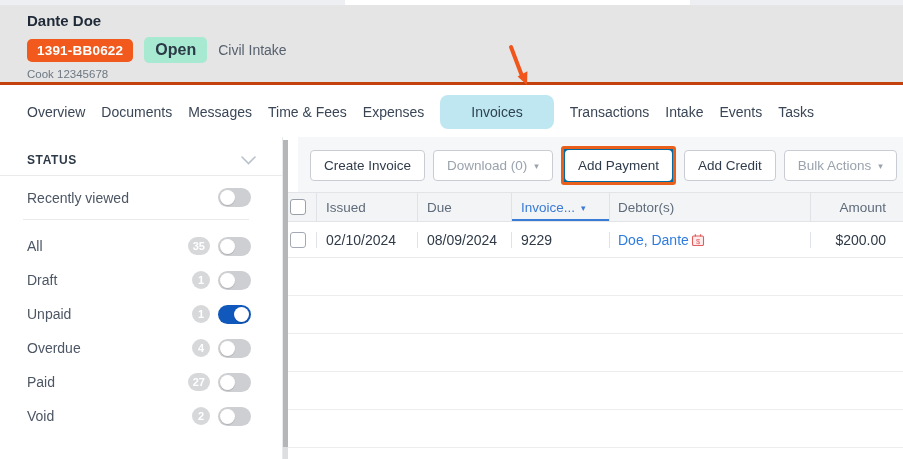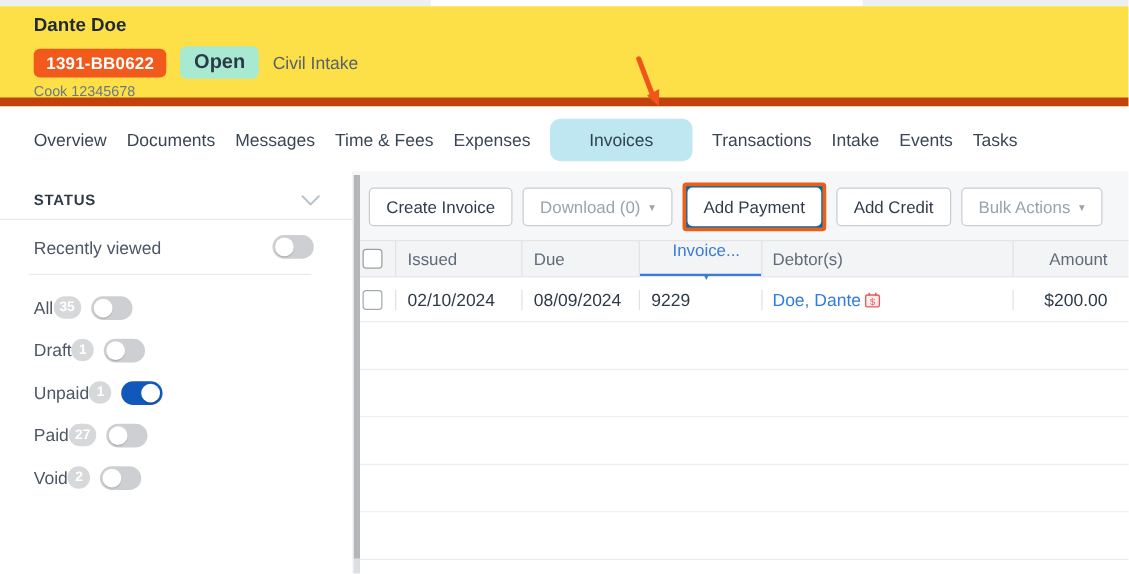--- a/index.html
+++ b/index.html
@@ -8,22 +8,22 @@
            font-family:"Liberation Sans", sans-serif; overflow:hidden; }
 
   
   .top-strip{ position:absolute; top:0; left:0; width:903px; height:5px; display:flex; }
   .strip-seg{ height:5px; }
   .seg-a{ width:345px; background:#edeff2; }
   .seg-b{ width:345px; background:#ffffff; }
   .seg-c{ flex:1; background:#edeff2; }
 
   
-  .hdr{ position:absolute; top:5px; left:0; width:903px; height:80px; background:#fde047;
-        border-bottom:7px solid #c2410c; }
+  .hdr{ position:absolute; top:5px; left:0; width:903px; height:80px; background:#e5e5e5;
+        border-bottom:3px solid #c2410c; }
   .hdr-name{ position:absolute; top:7px; left:27px; font-size:15px; font-weight:bold; color:#1f2937; }
   .badge-row{ position:absolute; top:32px; left:27px; display:flex; align-items:center; gap:11px; }
   .case-badge{ background:#f1591d; color:#fff; font-weight:bold; font-size:13.5px;
                padding:4px 10px; border-radius:5px; letter-spacing:.2px; }
   .open-badge{ background:#a7e9d1; color:#2b3a46; font-weight:bold; font-size:16px;
                padding:4px 11px; border-radius:5px; }
   .case-type{ color:#57616d; font-size:14px; }
   .court{ position:absolute; top:63px; left:27px; font-size:11.5px; color:#6d7883; }
 
   
@@ -42,61 +42,61 @@
   .sidebar{ width:283px; background:#fff; border-right:1px solid #e7e9ec; position:relative; }
   .sect-head{ height:30px; margin-top:8px; display:flex; align-items:center;
               justify-content:space-between; padding:0 26px 0 27px; }
   .sect-title{ font-size:12px; font-weight:bold; letter-spacing:.6px; color:#2e3a47; }
   .divider{ border-top:1px solid #e8eaec; }
   .rv-row{ height:43px; display:flex; align-items:center; justify-content:space-between;
            padding:0 31px 0 27px; }
   .row-label{ font-size:14px; color:#4c5664; }
   .inset-divider{ border-top:1px solid #e8eaec; margin:0 33px 0 23px; }
   .filter-list{ margin-top:9px; }
-  .filter-row{ height:34px; display:flex; align-items:center; 
+  .filter-row{ height:34px; display:flex; align-items:center; justify-content:space-between;
                padding:0 31px 0 27px; }
   .right-grp{ display:flex; align-items:center; gap:8px; }
   .count-badge{ background:#d7d8da; color:#fff; font-weight:bold; font-size:11px; height:18px;
                 min-width:18px; padding:0 5px; border-radius:9px; display:flex;
                 align-items:center; justify-content:center; }
   .toggle{ width:33px; height:19px; border-radius:10px; background:#cdcfd2; position:relative;
            cursor:pointer; flex:none; }
   .toggle .knob{ position:absolute; top:2px; left:2px; width:15px; height:15px; border-radius:50%;
                  background:#fff; box-shadow:0 1px 1px rgba(0,0,0,.15); }
   .toggle.on{ background:#1158bc; }
   .toggle.on .knob{ left:16px; }
   .chev{ display:block; }
 
   
   .main{ flex:1; position:relative; background:#fff; }
   .vsb{ position:absolute; left:0; top:3px; width:5px; height:307px; background:#b4b6b8; z-index:4; }
   .vsb-track{ position:absolute; left:0; top:310px; width:5px; height:12px; background:#dcdee0; z-index:4; }
 
   .toolbar{ height:55px; background:#f6f7f9; display:flex; align-items:flex-start;
-            padding:13px 0 0 12px; gap:8px; }
+            padding:13px 0 0 12px; gap:8px;margin-left:15px; }
   .btn{ height:31px; border:1px solid #c9cdd3; border-radius:4px; background:#fff;
         padding:0 13px; font-size:13.5px; color:#303c4b; display:flex; align-items:center;
         gap:7px; cursor:pointer; white-space:nowrap; font-family:inherit; }
   .btn.disabled{ color:#9aa3ad; }
   .btn .caret{ font-size:9px; line-height:1; margin-top:1px; }
   .hl-wrap{ margin-top:-4px; border:3px solid #e8601c; border-radius:3px; padding:1px; background:#0369a1; }
   .hl-wrap .btn{ border:none; height:31px; }
 
   
   .thead{ height:30px; background:#f3f4f6; border-top:1px solid #e2e4e8; border-bottom:1px solid #e2e4e8;
           display:flex; align-items:stretch; font-size:13.5px; color:#5f6b7a; }
   .th{ display:flex; align-items:center; }
   .th + .th{ border-left:1px solid #dfe2e6; }
   .col-select{ width:33px; padding-left:7px; }
   .col-issued{ width:101px; padding-left:9px; }
   .col-due{ width:94px; padding-left:9px; }
   .col-invoice{ width:98px; padding-left:9px; }
   .col-debtor{ flex:1; padding-left:8px; }
   .col-amount{ width:93px; justify-content:flex-end; padding-right:17px; }
-  .th.sorted{ color:#3a7bd5; box-shadow:inset 0 -2px 0 #3a7bd5; gap:6px;flex-direction:column; }
+  .th.sorted{ color:#3a7bd5; box-shadow:inset 0 -2px 0 #3a7bd5; gap:6px; }
   .th.sorted .sort-caret{ font-size:9px; margin-top:2px; }
 
   .trow{ height:36px; display:flex; align-items:center; border-bottom:1px solid #e9eaec;
          font-size:14px; color:#2f3a47; background:#fff; }
   .cb{ width:16px; height:16px; border:1.6px solid #99a0aa; border-radius:3px; background:#fff;
        cursor:pointer; flex:none; }
   .trow .cb{ border-color:#a4aab3; }
   .link{ color:#2e7ce0; text-decoration:none; display:inline-flex; align-items:center; gap:2px;
          cursor:pointer; }
   .empty-row{ height:38px; border-bottom:1px solid #ededef; background:#fff; }
@@ -181,20 +181,29 @@
         <div class="filter-row">
           <span class="row-label">Unpaid</span>
           <div class="right-grp">
             <span class="count-badge">1</span>
             <div class="toggle on">
                 <div class="knob"></div>
               </div>
           </div>
         </div>
         <div class="filter-row">
+          <span class="row-label">Overdue</span>
+          <div class="right-grp">
+            <span class="count-badge">4</span>
+            <div class="toggle">
+                <div class="knob"></div>
+              </div>
+          </div>
+        </div>
+        <div class="filter-row">
           <span class="row-label">Paid</span>
           <div class="right-grp">
             <span class="count-badge">27</span>
             <div class="toggle">
                 <div class="knob"></div>
               </div>
           </div>
         </div>
         <div class="filter-row">
           <span class="row-label">Void</span>

